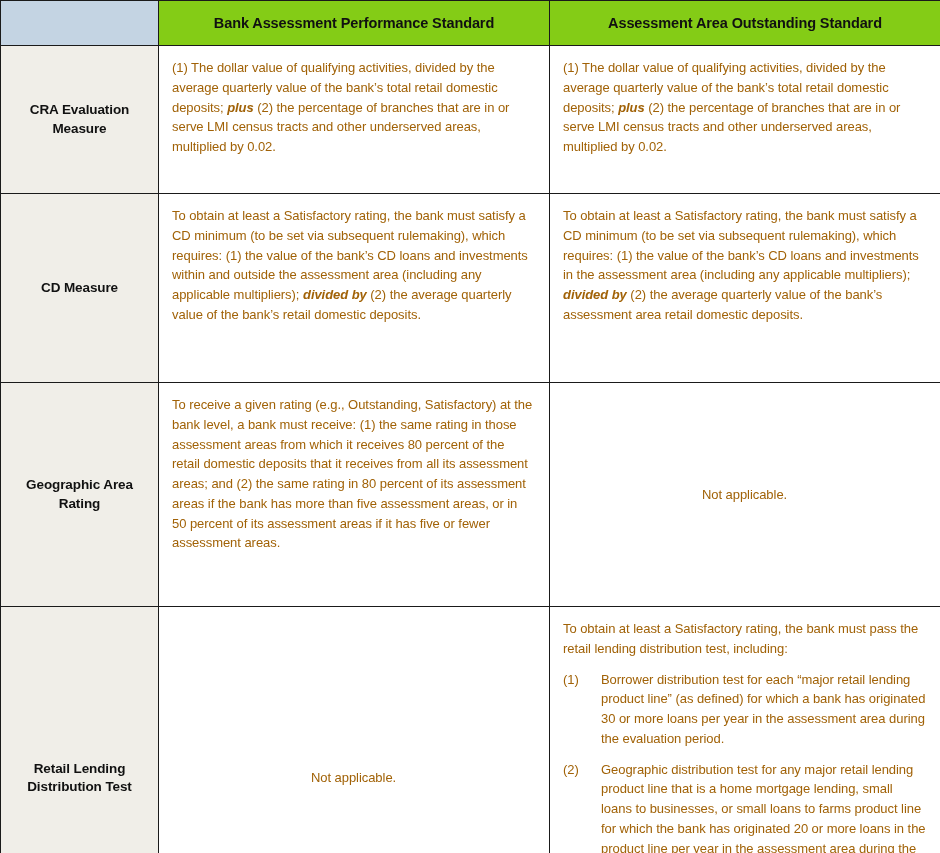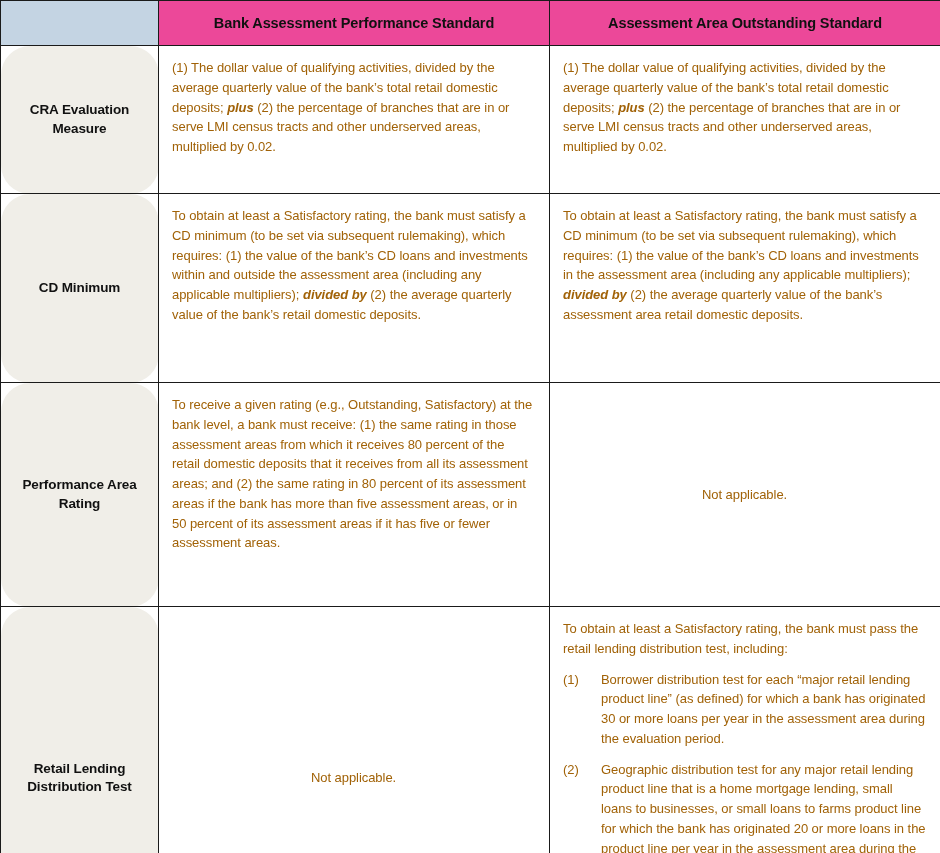--- a/index.html
+++ b/index.html
@@ -27,21 +27,21 @@
 
   .cra-table th,
   .cra-table td {
     border: 1px solid #1a1a1a;
     vertical-align: middle;
     padding: 0;
   }
 
   
   thead th {
-    background: #ec4899;
+    background: #84cc16;
     height: 44px;
     font-size: 14.5px;
     font-weight: bold;
     text-align: center;
     letter-spacing: -0.1px;
     color: #111111;
     padding: 2px 6px;
   }
   thead th.corner-cell {
     background: #c4d4e3;
@@ -50,21 +50,20 @@
   
   td.row-label {
     background: #f0eee8;
     text-align: center;
     font-weight: bold;
     font-size: 13.5px;
     line-height: 1.35;
     letter-spacing: -0.1px;
     padding: 6px 3px;
     color: #111111;
-    border-radius: 29px;
   }
 
   
   td.content {
     font-size: 13px;
     line-height: 1.52;
     padding: 12px 14px 12px 13px;
     vertical-align: top;
     background: #ffffff;
     color: #a16207;
@@ -130,30 +129,30 @@
     <tr class="r-cra">
       <td class="row-label">CRA Evaluation Measure</td>
       <td class="content">
           <p><span>(1) The dollar value of qualifying activities, divided by the average quarterly value of the bank’s total retail domestic deposits; </span><span class="bi">plus</span><span> (2) the percentage of branches that are in or serve LMI census tracts and other underserved areas, multiplied by 0.02.</span></p>
         </td>
       <td class="content">
           <p><span>(1) The dollar value of qualifying activities, divided by the average quarterly value of the bank’s total retail domestic deposits; </span><span class="bi">plus</span><span> (2) the percentage of branches that are in or serve LMI census tracts and other underserved areas, multiplied by 0.02.</span></p>
         </td>
     </tr>
     <tr class="r-cd">
-      <td class="row-label">CD Minimum</td>
+      <td class="row-label">CD Measure</td>
       <td class="content">
           <p><span>To obtain at least a Satisfactory rating, the bank must satisfy a CD minimum (to be set via subsequent rulemaking), which requires: (1) the value of the bank’s CD loans and investments within and outside the assessment area (including any applicable multipliers); </span><span class="bi">divided by</span><span> (2) the average quarterly value of the bank’s retail domestic deposits.</span></p>
         </td>
       <td class="content">
           <p><span>To obtain at least a Satisfactory rating, the bank must satisfy a CD minimum (to be set via subsequent rulemaking), which requires: (1) the value of the bank’s CD loans and investments in the assessment area (including any applicable multipliers); </span><span class="bi">divided by</span><span> (2) the average quarterly value of the bank’s assessment area retail domestic deposits.</span></p>
         </td>
     </tr>
     <tr class="r-aar">
-      <td class="row-label">Performance Area Rating</td>
+      <td class="row-label">Geographic Area Rating</td>
       <td class="content">
           <p><span>To receive a given rating (e.g., Outstanding, Satisfactory) at the bank level, a bank must receive: (1) the same rating in those assessment areas from which it receives 80 percent of the retail domestic deposits that it receives from all its assessment areas; and (2) the same rating in 80 percent of its assessment areas if the bank has more than five assessment areas, or in 50 percent of its assessment areas if it has five or fewer assessment areas.</span></p>
         </td>
       <td class="content mid">
           <p><span>Not applicable.</span></p>
         </td>
     </tr>
     <tr class="r-rldt">
       <td class="row-label">Retail Lending Distribution Test</td>
       <td class="content mid">

